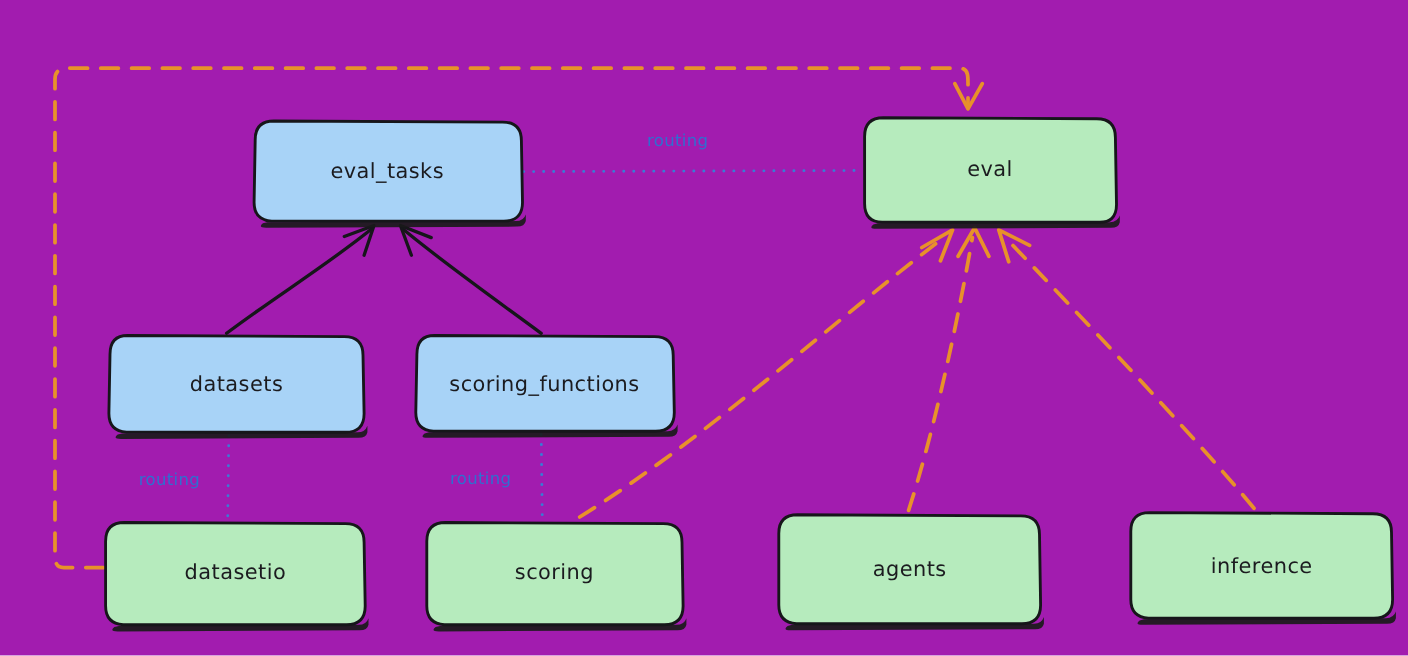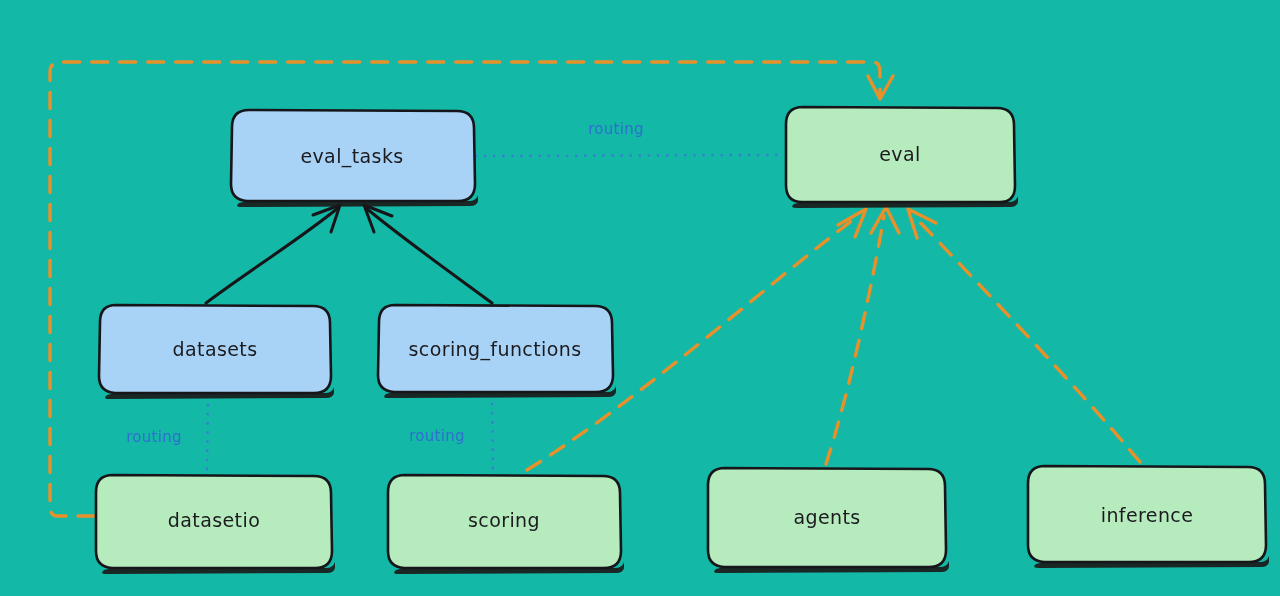--- a/index.html
+++ b/index.html
@@ -1,18 +1,18 @@
 <!DOCTYPE html>
 <html><head>
 <meta charset="utf-8">
 <style>
   html,body{margin:0;padding:0;background:#ffffff;}
   body{width:1280px;height:596px;overflow:hidden;
        font-family:"DejaVu Sans","Liberation Sans",sans-serif;}
-  #stage{position:relative;width:1280px;height:596px;background:#14b8a6;}
+  #stage{position:relative;width:1280px;height:596px;background:#a21caf;}
   svg#diagram{position:absolute;inset:0;width:1280px;height:596px;display:block;}
   .node-label{
     font-family:"DejaVu Sans","Liberation Sans",sans-serif;
     font-size:19px; fill:#1b1b1f; letter-spacing:.4px;
     text-anchor:middle; dominant-baseline:middle;
   }
   .edge-label{
     font-family:"DejaVu Sans","Liberation Sans",sans-serif;
     font-size:15px; fill:#2f6fd0; letter-spacing:.3px;
     text-anchor:middle; dominant-baseline:middle;

